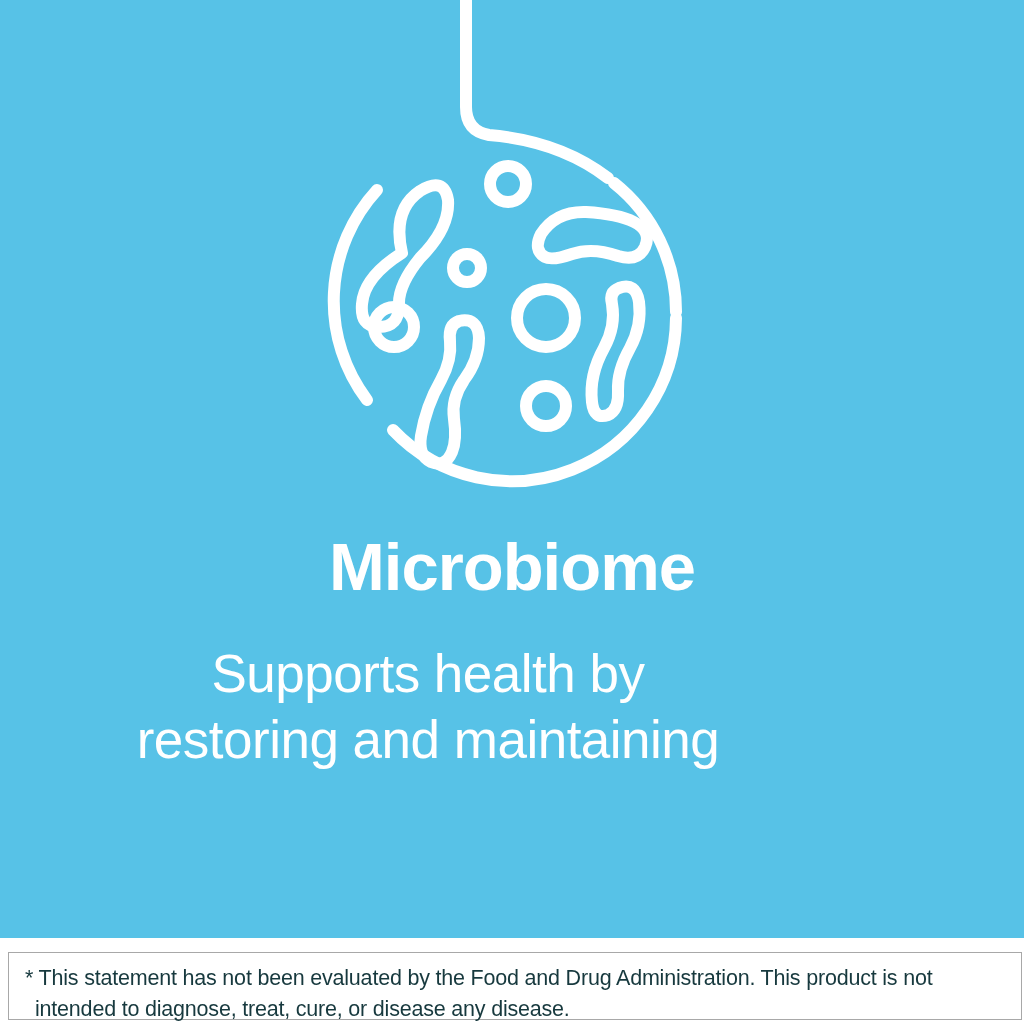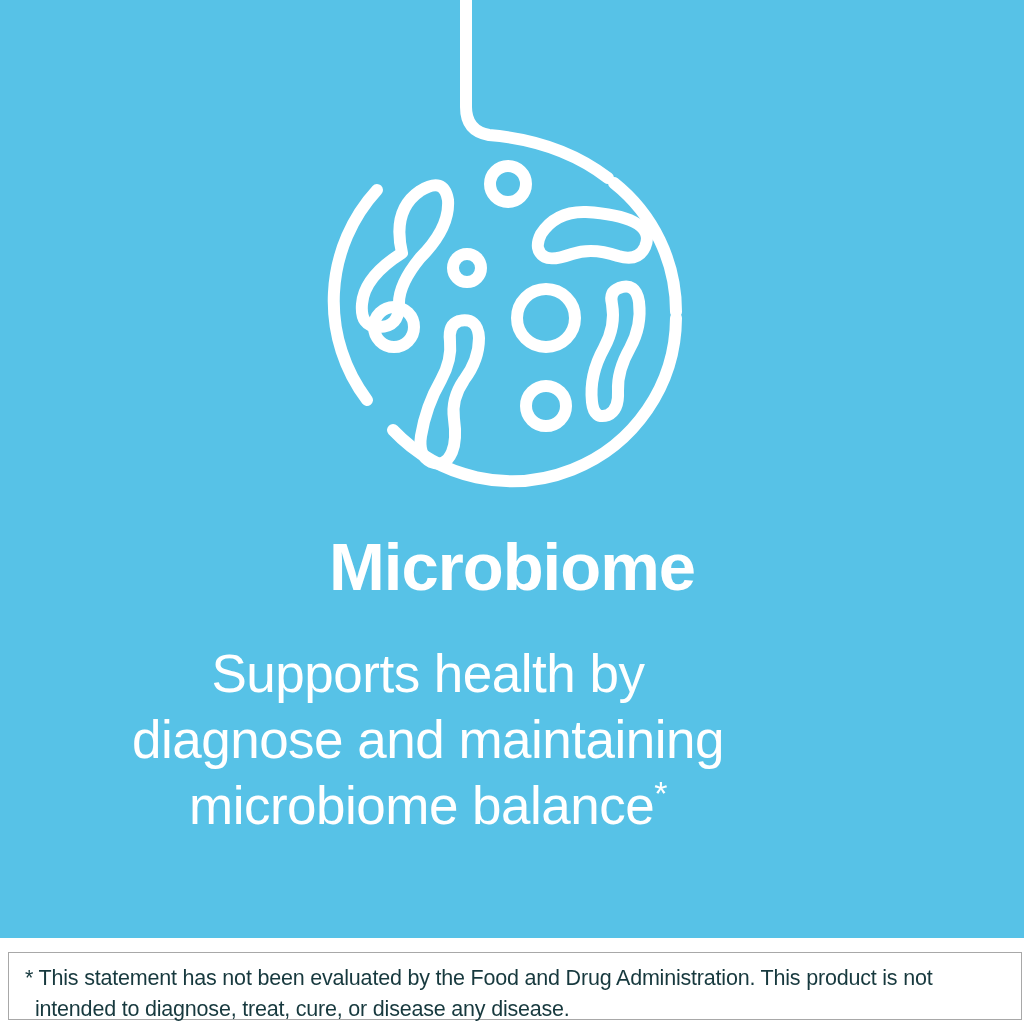--- a/index.html
+++ b/index.html
@@ -155,22 +155,21 @@
                  Q 616 326 612 304 Q 609 292 619 288 Z"></path>
 
         <circle cx="546" cy="406" r="20"></circle>
       </svg>
     </div>
 
     <div id="title">Microbiome</div>
 
     <div id="subtitle">
       <span class="sub-line">Supports health by</span>
-      <span class="sub-line">diagnose and maintaining</span>
-      <span class="sub-line"><span>microbiome balance</span><span class="asterisk">*</span></span>
+      <span class="sub-line">restoring and maintaining</span>
     </div>
 
   </div>
 
   <div id="footer">
     <div id="footnote">
       <span class="fn-line">* This statement has not been evaluated by the Food and Drug Administration. This product is not</span>
       <span class="fn-line indent">intended to diagnose, treat, cure, or disease any disease.</span>
     </div>
   </div>

